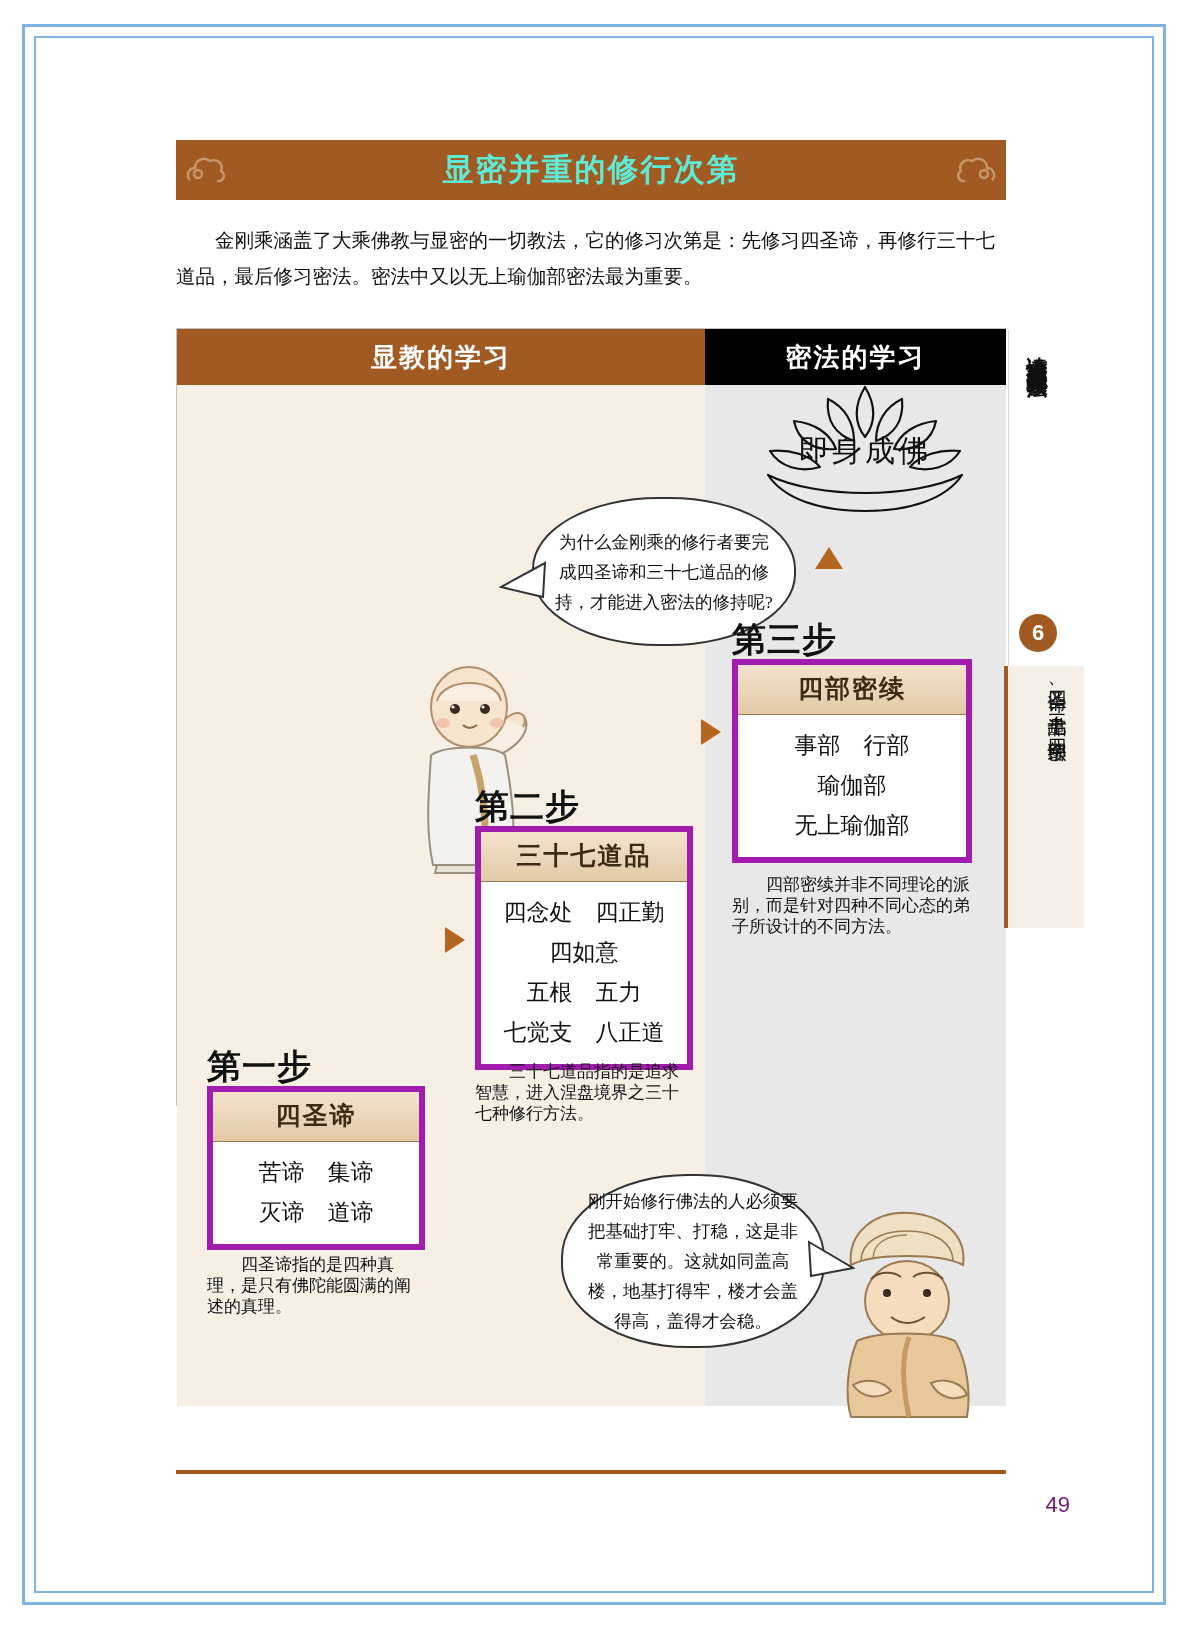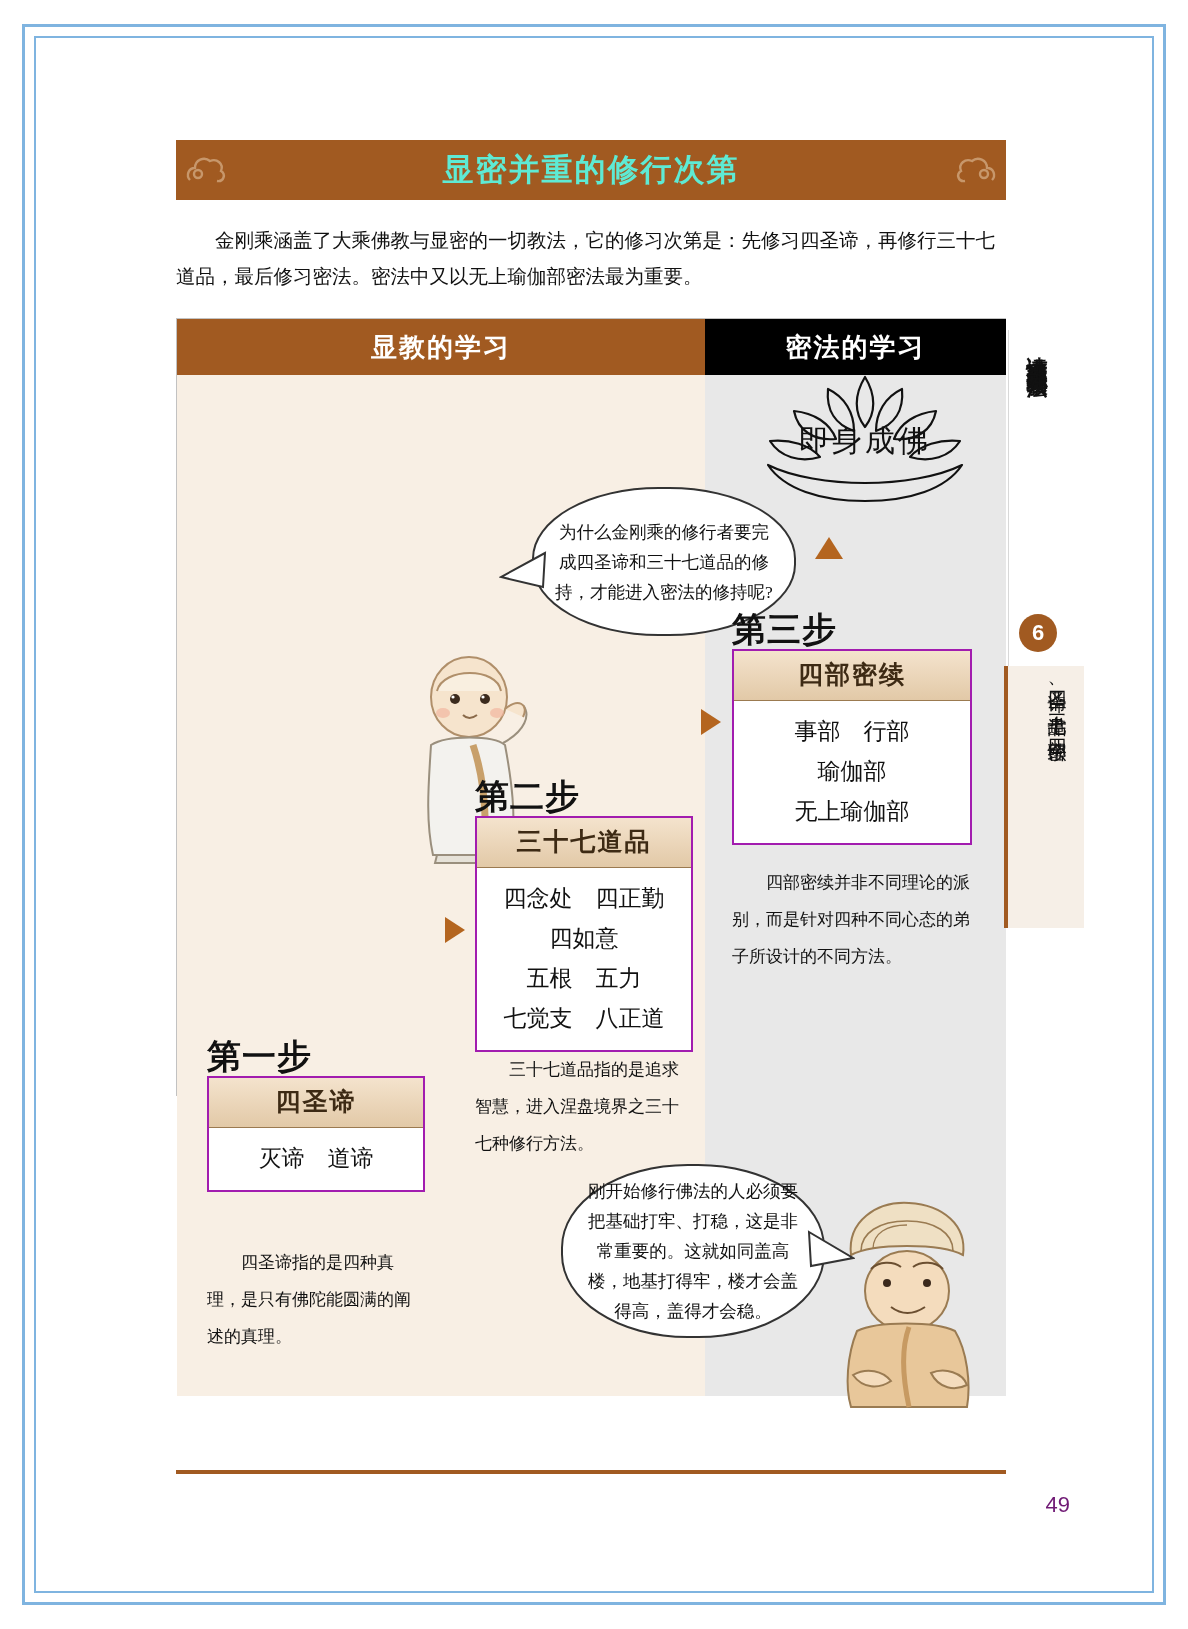--- a/index.html
+++ b/index.html
@@ -39,55 +39,55 @@
   .cloud.right{right:8px;}
   
   .intro{
     position:absolute;left:0;top:82px;width:830px;
     font-size:19.5px;line-height:36px;color:#111;
     text-indent:2em;
     font-family:"Liberation Sans","DejaVu Sans",sans-serif;
   }
   
   .diagram{
-    position:absolute;left:0;top:178px;width:830px;height:778px;
+    position:absolute;left:0;top:188px;width:830px;height:778px;
     border:1px solid #c2c2c2;
     box-sizing:border-box;
   }
   .col-head{
     position:absolute;top:0;height:56px;display:flex;align-items:center;justify-content:center;
     font-size:26px;font-weight:bold;color:#fff;letter-spacing:2px;
   }
   .col-head.left{left:0;width:528px;background:#a15a21;}
   .col-head.right{left:528px;width:301px;background:#000000;}
   .col-body{
     position:absolute;top:56px;height:1021px;
   }
   .col-body.left{left:0;width:528px;background:#f8efe4;}
   .col-body.right{left:528px;width:301px;background:#e8e8e8;}
 
   
   .step-label{position:absolute;font-size:34px;font-weight:bold;color:#111;letter-spacing:1px;}
 
   
-  .box{position:absolute;background:#ffffff;border:2px solid #a21caf;box-sizing:border-box;}
+  .box{position:absolute;background:#ffffff;border:6px solid #a21caf;box-sizing:border-box;}
   .box-head{
     background:linear-gradient(to bottom,#f4e3cd,#e2c9a7);
     border-bottom:1px solid #9b7a50;
     text-align:center;font-size:25px;font-weight:bold;color:#3d2a14;
     padding:7px 0 9px;letter-spacing:2px;
   }
   .box-body{
     text-align:center;font-size:23px;color:#111;line-height:40px;padding:10px 6px 12px;
   }
   .box-body .row{white-space:pre;}
 
   
   .caption{
-    position:absolute;font-size:17px;line-height:37px;color:#111;text-indent:2em;
+    position:absolute;font-size:17px;line-height:21px;color:#111;text-indent:2em;
   }
 
   
   .tri-right{
     position:absolute;width:0;height:0;
     border-top:13px solid transparent;border-bottom:13px solid transparent;
     border-left:20px solid #b4651f;
   }
   .tri-up{
     position:absolute;width:0;height:0;
@@ -244,20 +244,21 @@
         <div class="row">七觉支　八正道</div>
       </div>
     </div>
     <div class="tri-right" style="left:268px;top:598px;"></div>
     <div class="caption" style="left:298px;top:732px;width:218px;">三十七道品指的是追求智慧，进入涅盘境界之三十七种修行方法。</div>
 
     <div class="step-label" style="left:30px;top:715px;">第一步</div>
     <div class="box" style="left:30px;top:757px;width:218px;">
       <div class="box-head">四圣谛</div>
       <div class="box-body">
+        <div class="row">苦谛　集谛</div>
         <div class="row">灭谛　道谛</div>
       </div>
     </div>
     <div class="caption" style="left:30px;top:925px;width:218px;">四圣谛指的是四种真理，是只有佛陀能圆满的阐述的真理。</div>
 
     <svg class="elder" viewBox="0 0 175 215">
       <path d="M34 56 C30 22 60 2 92 4 C126 6 150 26 146 56 C124 44 56 44 34 56 Z" fill="#efe0c4" stroke="#9a7b52" stroke-width="2"></path>
       <path d="M44 52 C44 34 62 22 90 22 C118 22 136 34 136 52" fill="none" stroke="#9a7b52" stroke-width="1.6"></path>
       <path d="M56 50 C56 34 70 26 90 26" fill="none" stroke="#9a7b52" stroke-width="1.4"></path>
       <ellipse cx="90" cy="92" rx="42" ry="40" fill="#f4dcbd" stroke="#9a7b52" stroke-width="2"></ellipse>

